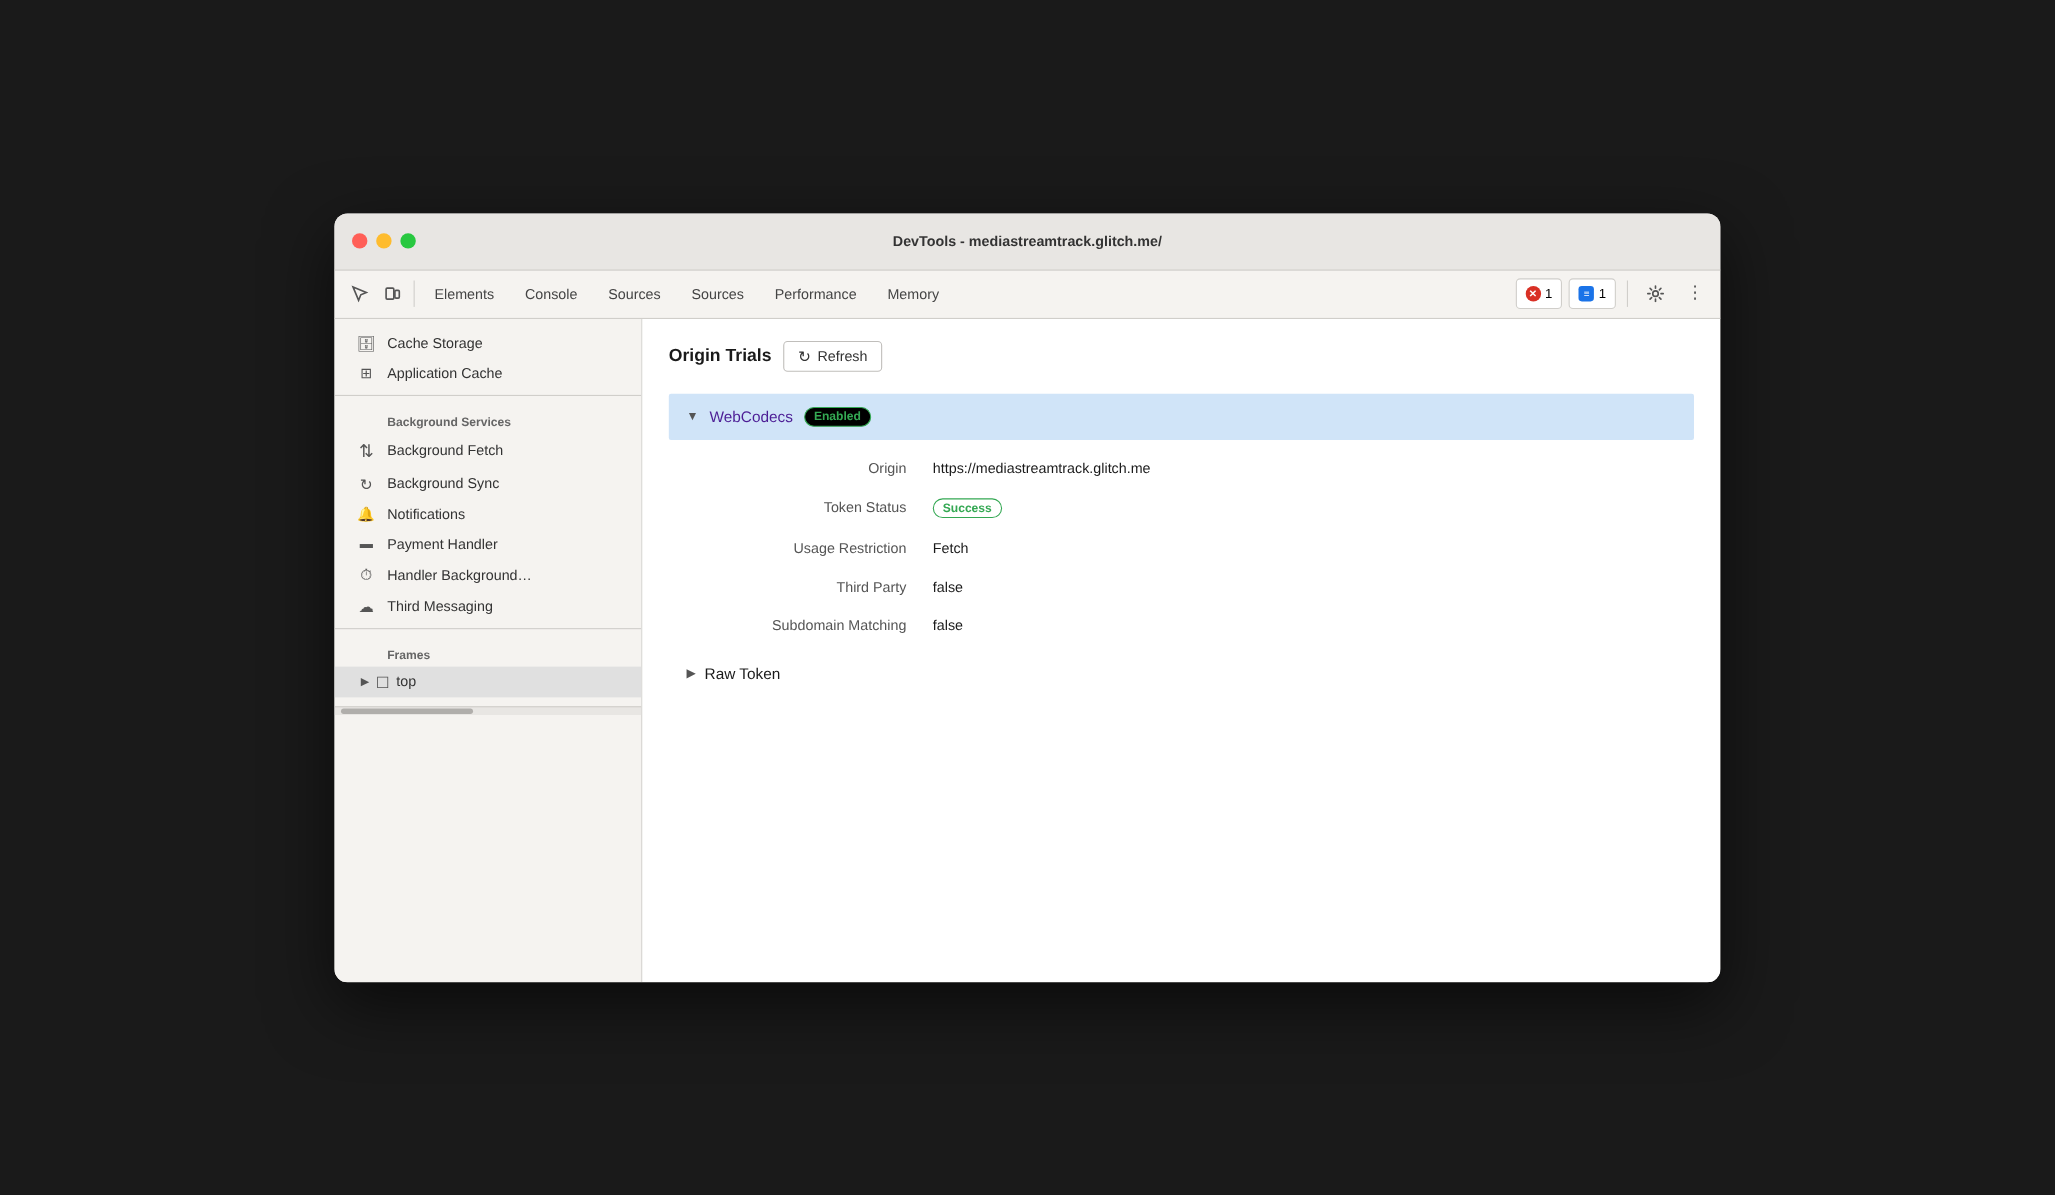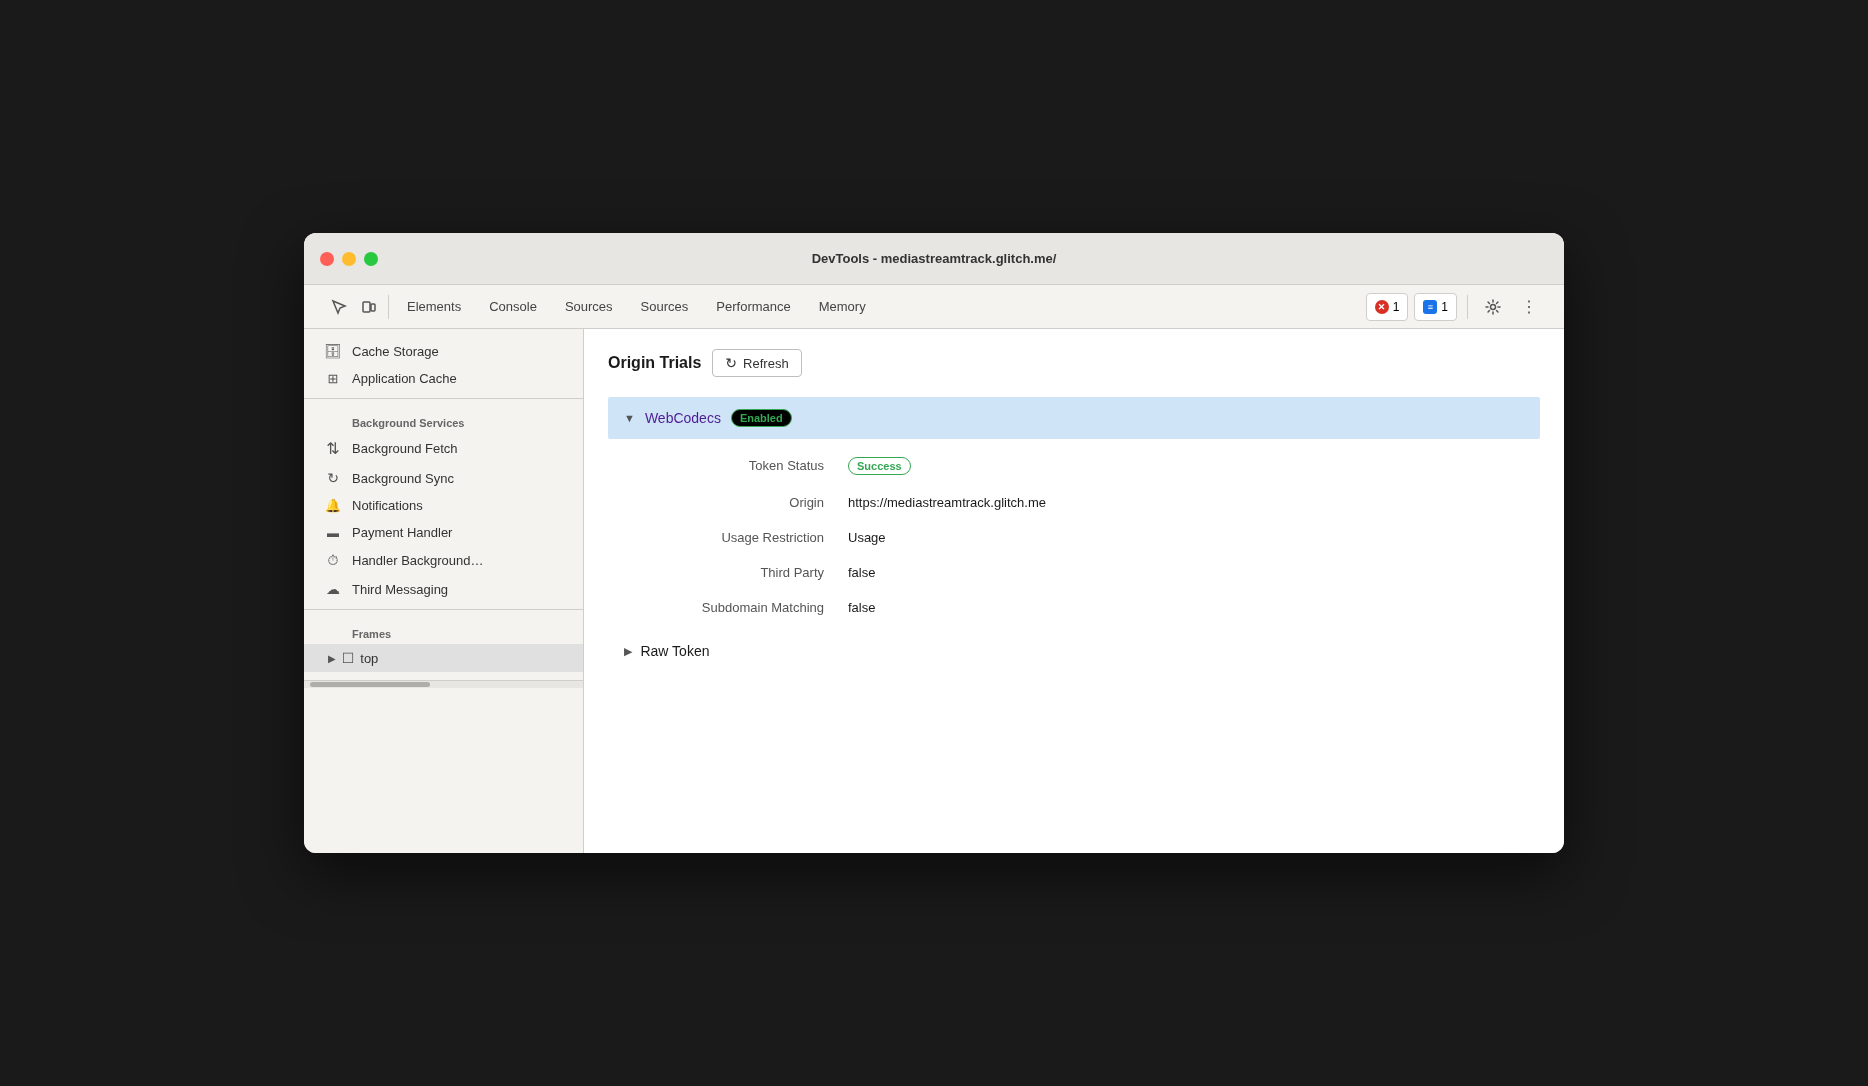--- a/index.html
+++ b/index.html
@@ -6,21 +6,21 @@
     body {
       background: #1a1a1a;
       display: flex;
       justify-content: center;
       align-items: center;
       min-height: 100vh;
       font-family: -apple-system, BlinkMacSystemFont, 'Helvetica Neue', Arial, sans-serif;
     }
     .window {
       width: 1260px;
-      height: 620px;
+      height: 699px;
       background: #f0eeec;
       border-radius: 12px;
       box-shadow: 0 20px 60px rgba(0,0,0,0.6);
       overflow: hidden;
       display: flex;
       flex-direction: column;
     }
     
     .title-bar {
       background: #e8e6e3;
@@ -51,21 +51,21 @@
       font-weight: 600;
       color: #333;
     }
     
     .toolbar {
       background: #f5f3f0;
       border-bottom: 1px solid #d0ceca;
       height: 44px;
       display: flex;
       align-items: center;
-      padding: 0 20px;
+      padding: 0 8px;
       gap: 0;
       flex-shrink: 0;
     }
     .toolbar-icon-btn {
       width: 30px;
       height: 30px;
       display: flex;
       align-items: center;
       justify-content: center;
       border-radius: 4px;
@@ -426,30 +426,30 @@
       </div>
 
       <div class="trial-row">
         <span style="font-size:11px;color:#555">▼</span>
         <span class="trial-name">WebCodecs</span>
         <span class="enabled-badge">Enabled</span>
       </div>
 
       <div class="detail-table">
         <div class="detail-row">
+          <span class="detail-label">Origin</span>
+          <span class="detail-value">https://mediastreamtrack.glitch.me</span>
+        </div>
+        <div class="detail-row">
           <span class="detail-label">Token Status</span>
           <span class="success-badge">Success</span>
         </div>
         <div class="detail-row">
-          <span class="detail-label">Origin</span>
-          <span class="detail-value">https://mediastreamtrack.glitch.me</span>
-        </div>
-        <div class="detail-row">
           <span class="detail-label">Usage Restriction</span>
-          <span class="detail-value">Usage</span>
+          <span class="detail-value">Fetch</span>
         </div>
         <div class="detail-row">
           <span class="detail-label">Third Party</span>
           <span class="detail-value">false</span>
         </div>
         <div class="detail-row">
           <span class="detail-label">Subdomain Matching</span>
           <span class="detail-value">false</span>
         </div>
       </div>

